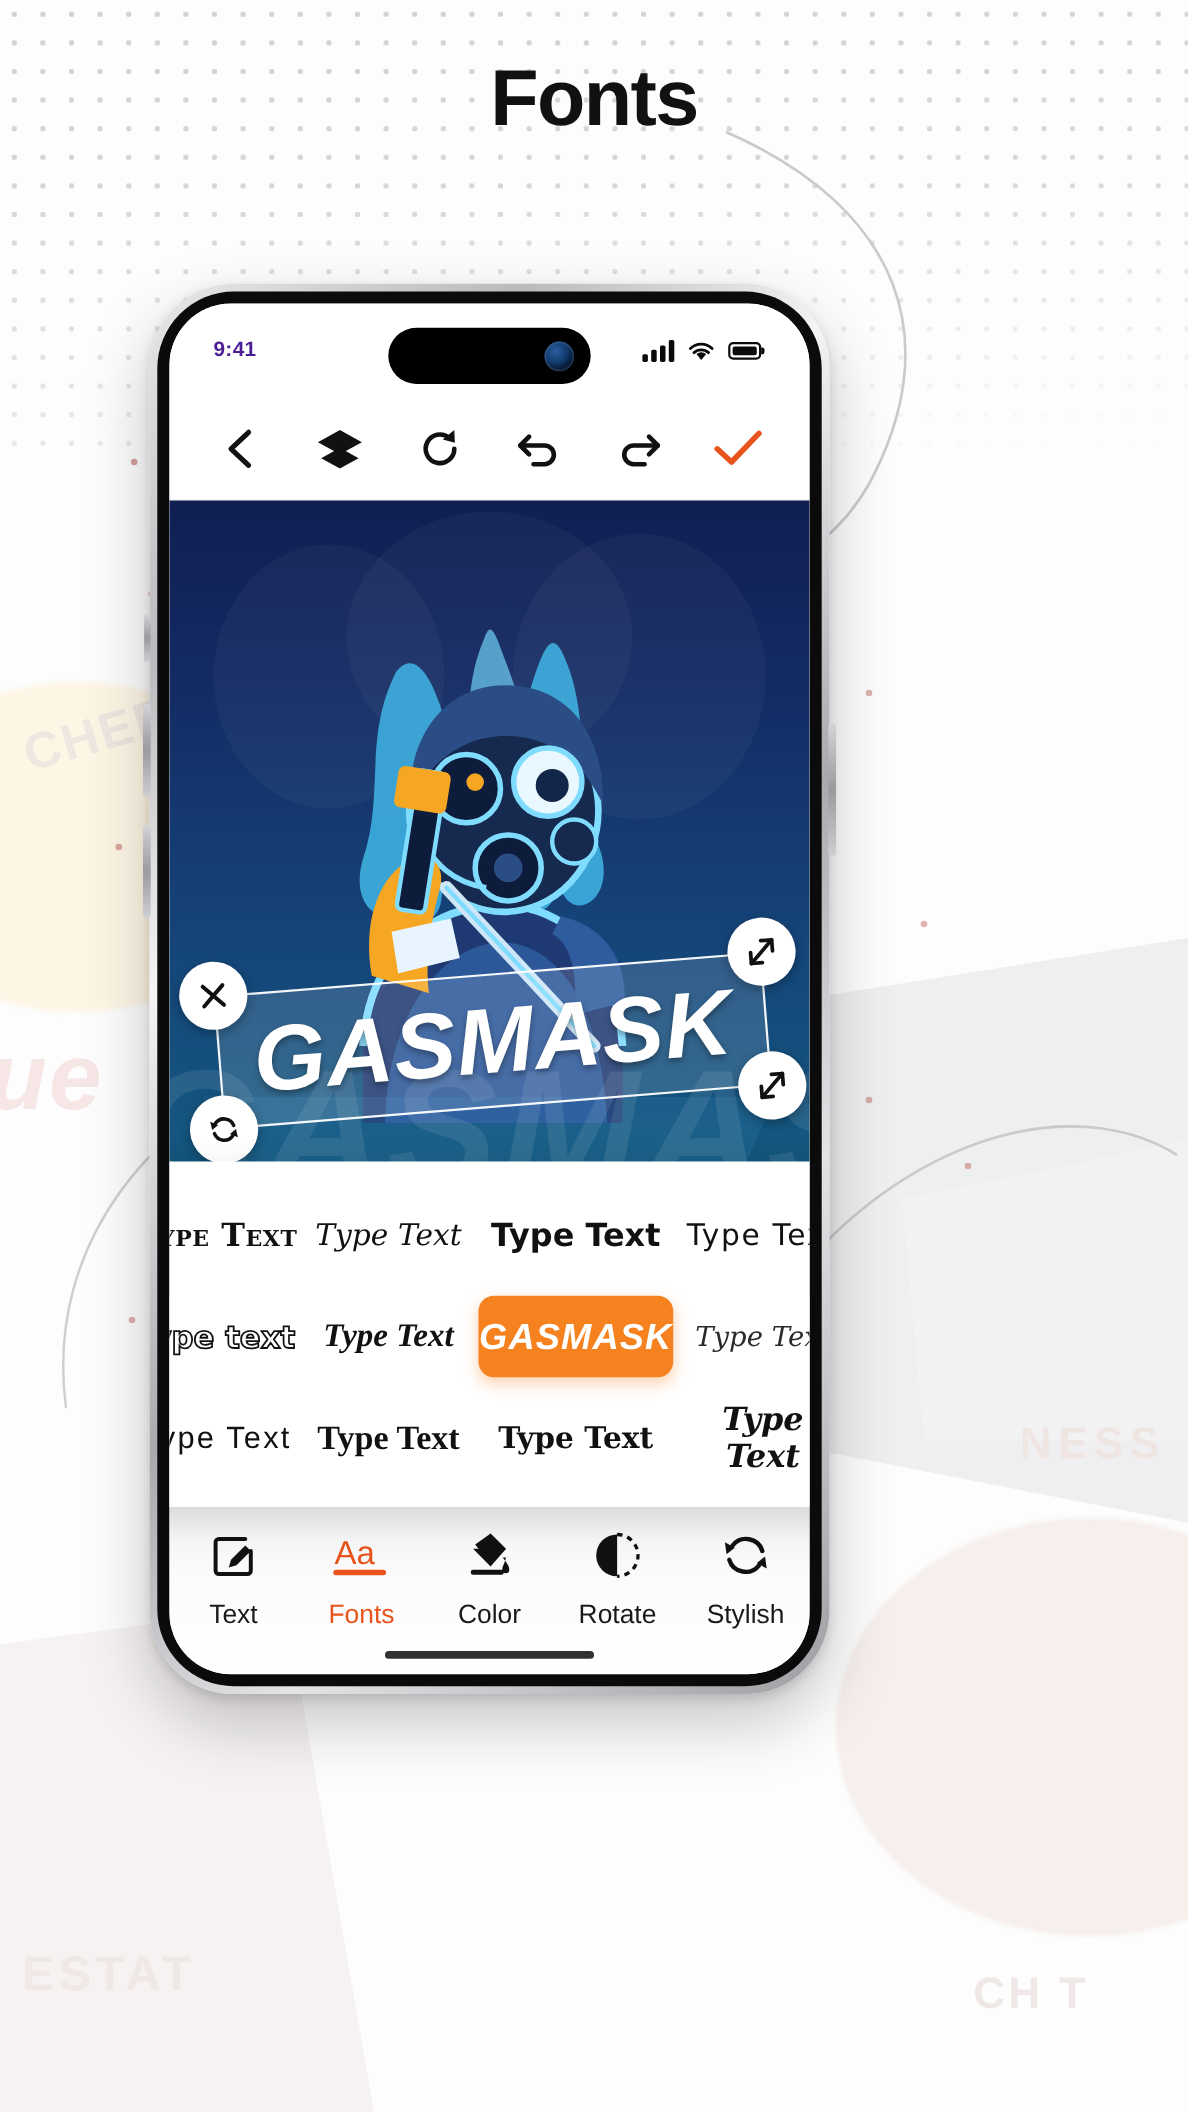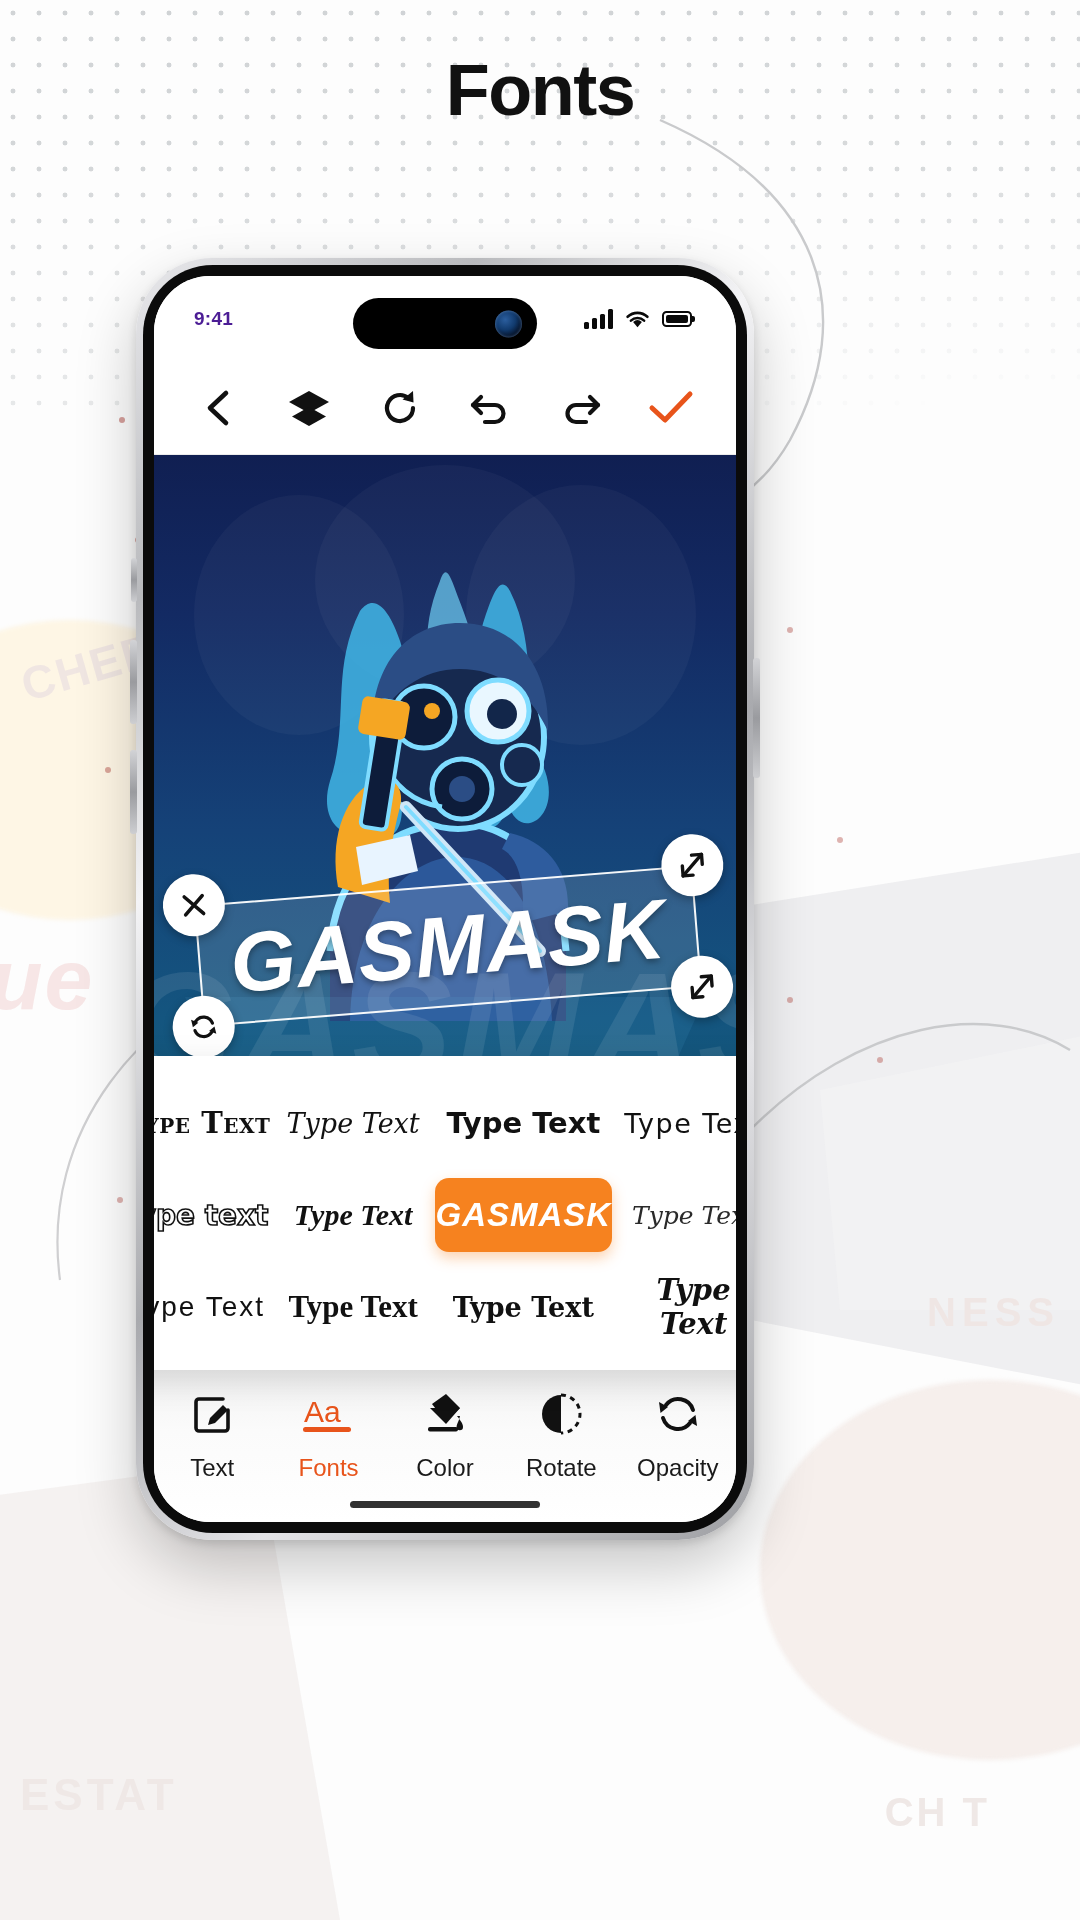--- a/index.html
+++ b/index.html
@@ -476,21 +476,21 @@
 
       <div class="tab">
         <div class="tab-icon">
           <svg width="44" height="44" viewBox="0 0 44 44">
             <path d="M37 18 a15.5 15.5 0 0 0 -27 -5" stroke="#111" stroke-width="4" fill="none" stroke-linecap="round"></path>
             <path d="M7 26 a15.5 15.5 0 0 0 27 5" stroke="#111" stroke-width="4" fill="none" stroke-linecap="round"></path>
             <polygon points="3,10 12,15 4.5,21" fill="#111"></polygon>
             <polygon points="41,34 32,29 39.5,23" fill="#111"></polygon>
           </svg>
         </div>
-        <div class="tab-label">Opacity</div>
+        <div class="tab-label">Stylish</div>
       </div>
     </div>
     <div id="home-indicator"></div>
 
     <div id="font-panel">
       <div id="font-grid">
           <div class="font-cell f-serif-deco">Type Text</div>
           <div class="font-cell f-script">Type Text</div>
           <div class="font-cell f-rounded">Type Text</div>
           <div class="font-cell f-wide">Type  Text</div>

